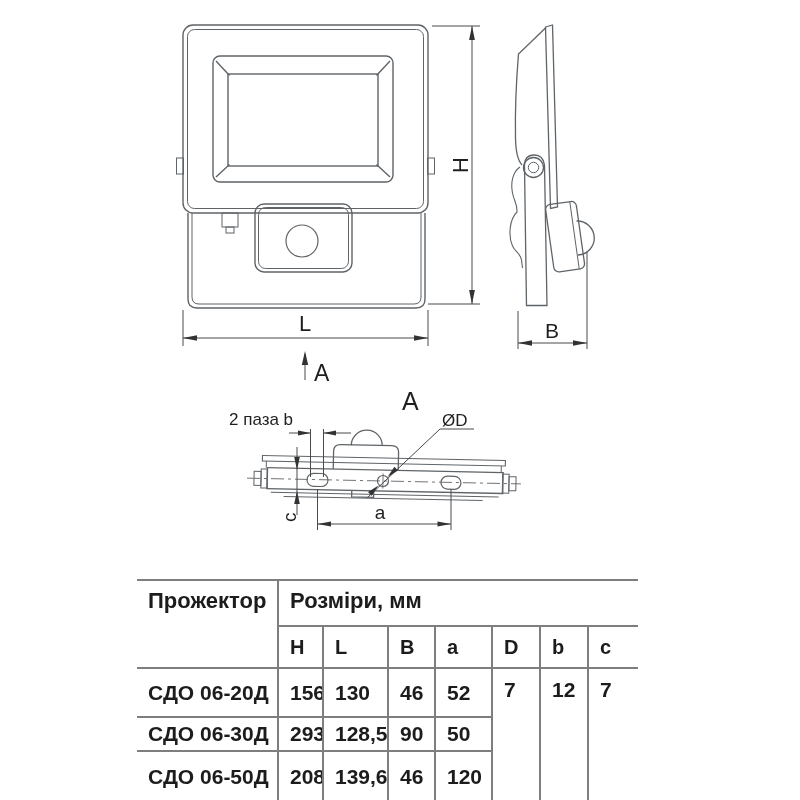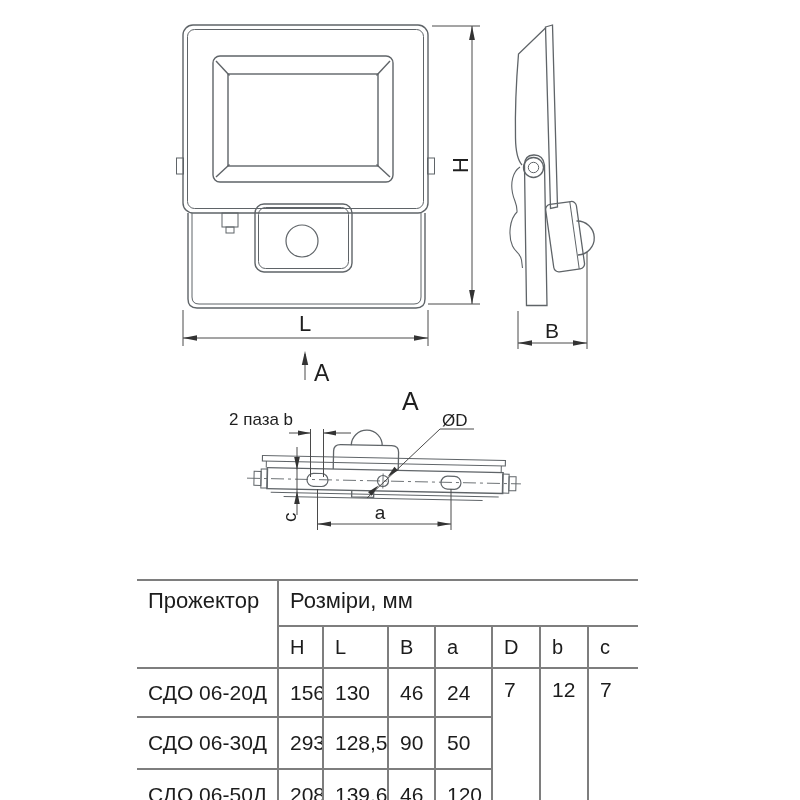--- a/index.html
+++ b/index.html
@@ -7,21 +7,21 @@
   .sheet{position:relative;width:800px;height:800px;background:#fff;overflow:hidden;}
   svg.drawing{position:absolute;left:0;top:0;}
   svg text{fill:#1f1f1f;font-family:"Liberation Sans",sans-serif;}
 
   table.specs{
     position:absolute;left:137px;top:579px;width:501px;
     border-collapse:collapse;table-layout:fixed;
     color:#1c1c1c;font-size:21px;line-height:1.1;
   }
   table.specs td, table.specs th{
-    padding:0 16px 0 11px;text-align:left;font-weight:normal;
+    padding:0 16px 0 11px;text-align:left;font-weight:bold;
     vertical-align:middle;white-space:nowrap;overflow:hidden;
   }
   tr.hdr1 td, tr.hdr1 th{vertical-align:top;padding-top:8px;font-size:22px;}
   tr.hdr2 th{font-size:20px;}
   .bt{border-top:2px solid #7e7e7e;}
   .br{border-right:2px solid #7e7e7e;}
   .bb{border-bottom:2px solid #7e7e7e;}
 </style>
 </head>
 <body>
@@ -168,26 +168,26 @@
       <th class="bb br">a</th>
       <th class="bb br">D</th>
       <th class="bb br">b</th>
       <th class="bb">c</th>
     </tr>
     <tr style="height:49px">
       <td class="br bb">СДО 06-20Д</td>
       <td class="br bb">156</td>
       <td class="br bb">130</td>
       <td class="br bb">46</td>
-      <td class="br bb">24</td>
+      <td class="br bb">52</td>
       <td class="br bb" rowspan="3" style="vertical-align:top;padding-top:9px">7</td>
       <td class="br bb" rowspan="3" style="vertical-align:top;padding-top:9px">12</td>
       <td class="bb" rowspan="3" style="vertical-align:top;padding-top:9px">7</td>
     </tr>
-    <tr style="height:52px">
+    <tr style="height:34px">
       <td class="br bb">СДО 06-30Д</td>
       <td class="br bb">293</td>
       <td class="br bb">128,5</td>
       <td class="br bb">90</td>
       <td class="br bb">50</td>
     </tr>
     <tr style="height:52px">
       <td class="br bb">СДО 06-50Д</td>
       <td class="br bb">208</td>
       <td class="br bb">139,6</td>

